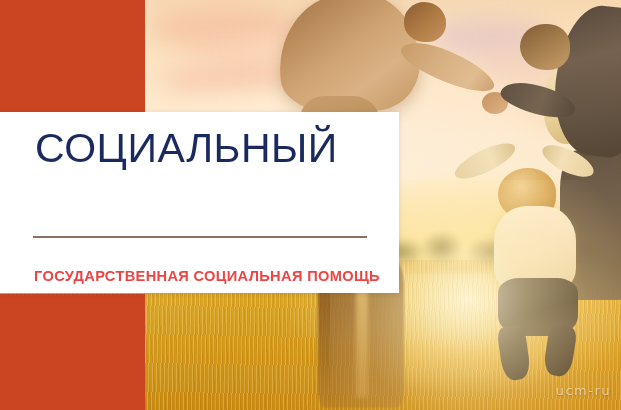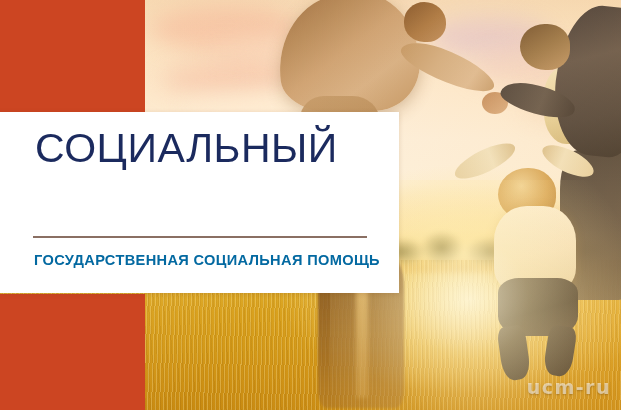--- a/index.html
+++ b/index.html
@@ -228,32 +228,32 @@
     letter-spacing:.5px;
     font-weight:400;
     color:#1b2a5e;
     white-space:pre;
   }
   .rule{
     position:absolute;left:33px;top:124px;width:334px;height:2px;
     background:#8a6f63;
   }
   .subtitle{
-    position:absolute;left:34px;top:140px;
+    position:absolute;left:34px;top:156px;
     font-size:14.6px;
     font-weight:700;
     letter-spacing:.35px;
-    color:#0369a1;
+    color:#ef4444;
     white-space:pre;
   }
 
   
   .watermark{
     position:absolute;right:10px;bottom:12px;
-    font-size:19px;font-weight:700;letter-spacing:1.5px;
+    font-size:13px;font-weight:400;letter-spacing:1.5px;
     color:rgba(255,255,255,.55);
     text-shadow:0 1px 2px rgba(120,80,20,.45);
     font-family:"DejaVu Sans",sans-serif;
     pointer-events:none;
     margin-left:14px;
   }
 </style>
 </head>
 <body>
 

